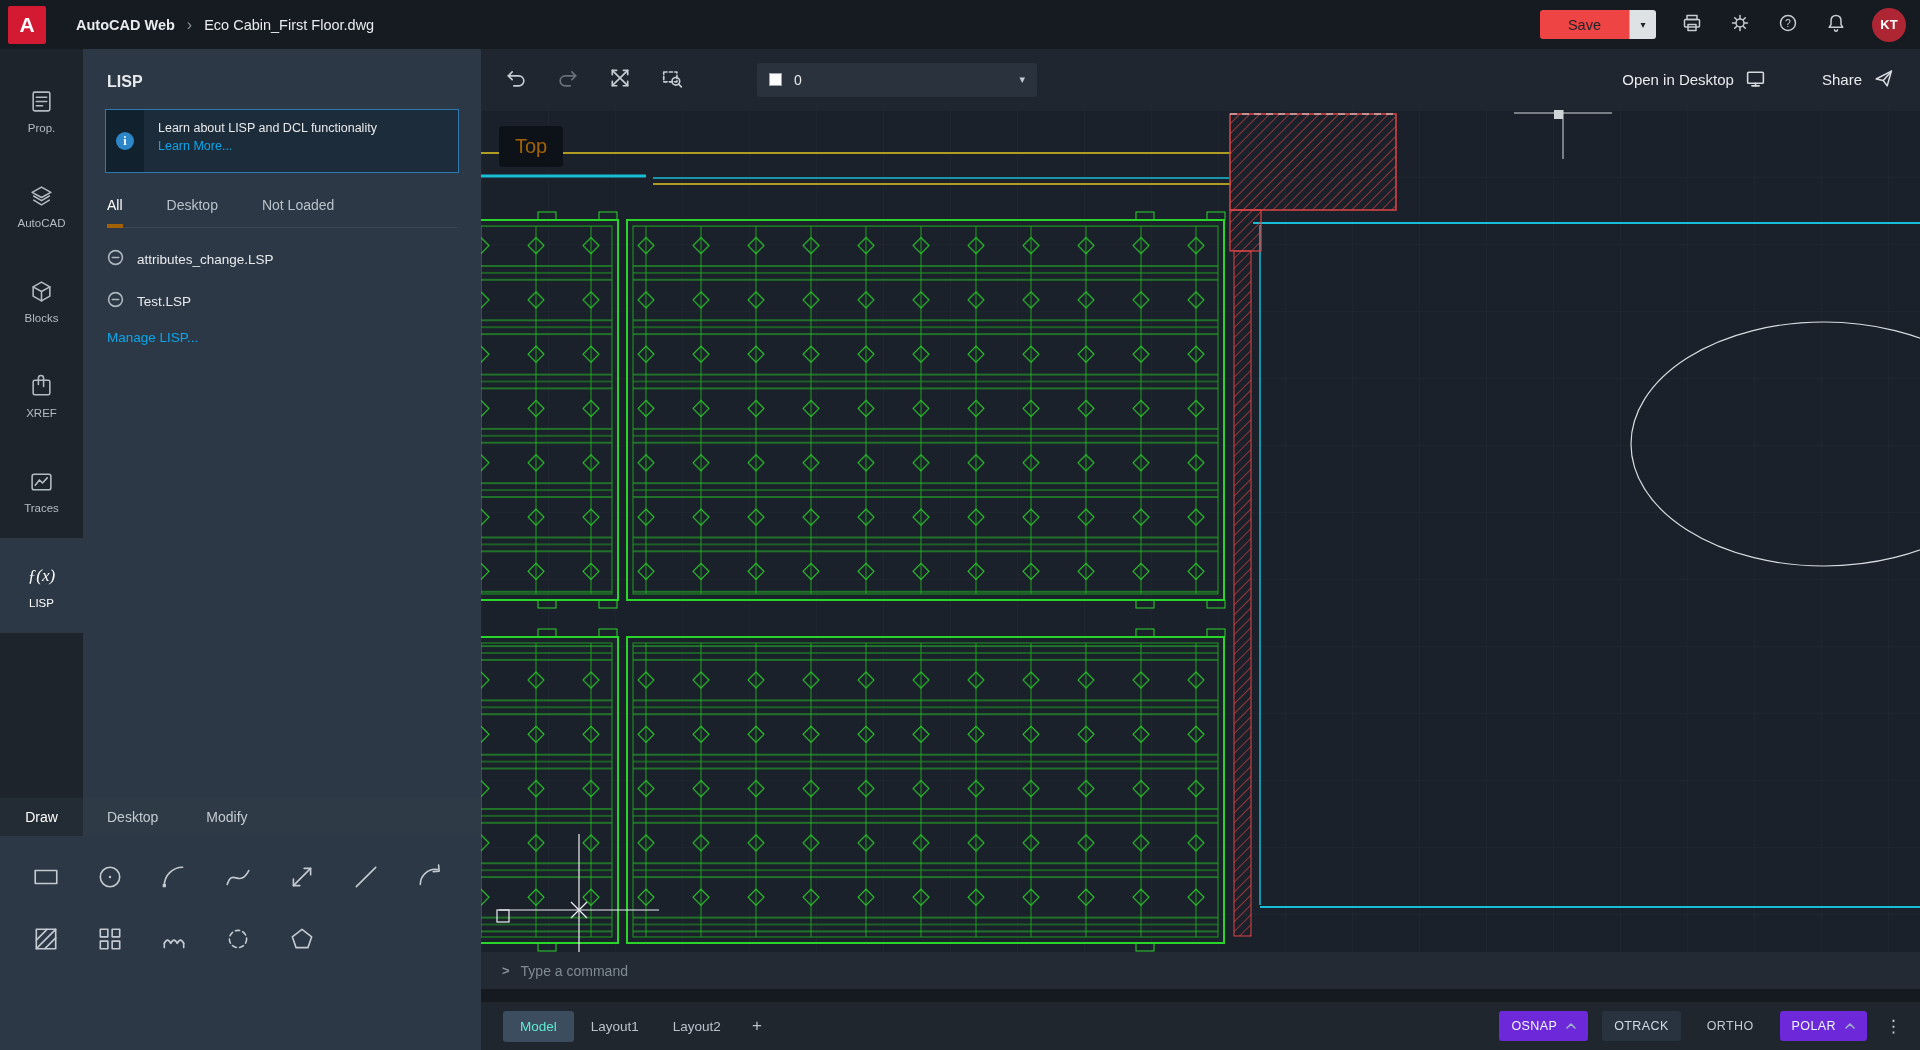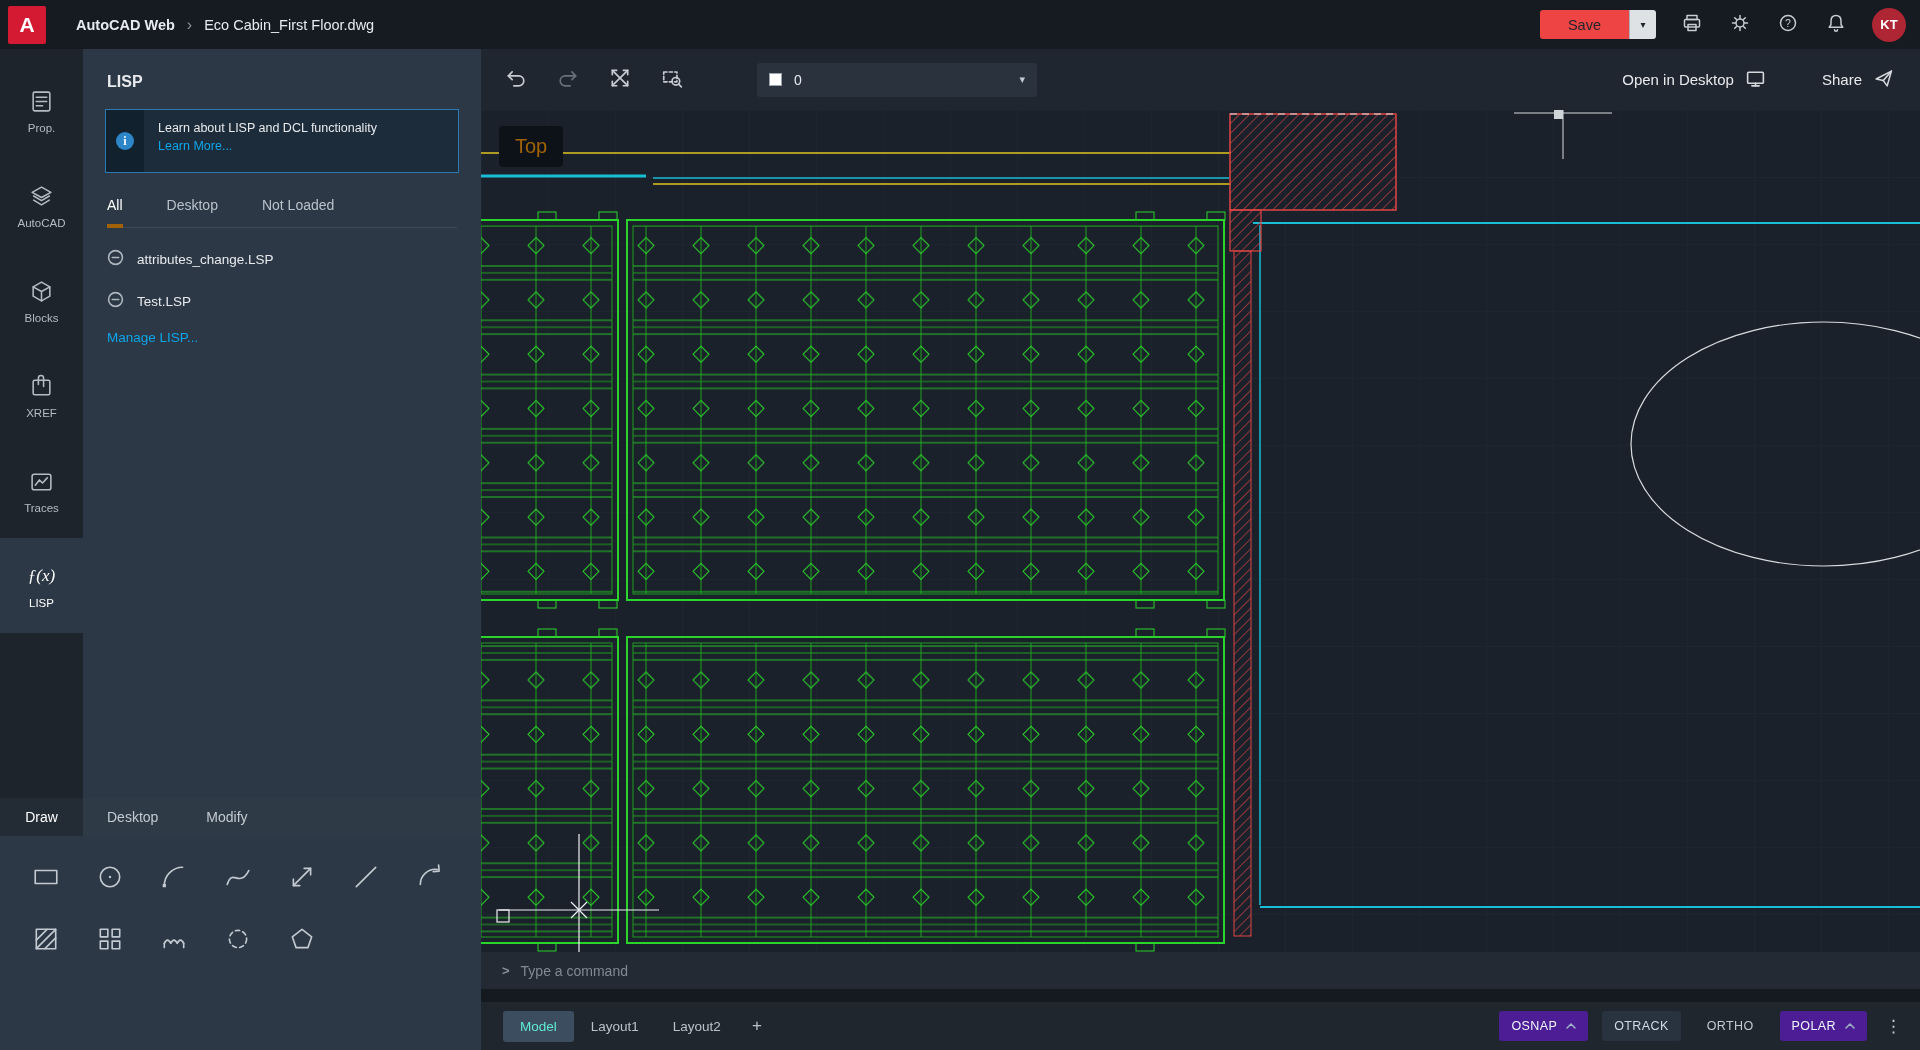--- a/index.html
+++ b/index.html
@@ -88,21 +88,21 @@
   .cmd-text{color:#808a94;font-size:14px}
   .gap-strip{flex:0 0 13px;background:#151a20}
 
   .statusbar{flex:0 0 48px;background:#1f262e;display:flex;align-items:center;padding:0 18px 0 22px}
   .model-tab{padding:8px 17px;border-radius:3px;font-size:13.5px;color:#b9c2cb;cursor:pointer}
   .model-tab.active{background:#3d4d60;color:#5eead4}
   .add-layout{color:#b9c2cb;font-size:17px;margin-left:14px;background:none;border:none;cursor:pointer}
   .status-right{margin-left:auto;display:flex;align-items:center;gap:14px}
   .chip{padding:8px 12px;border-radius:3px;font-size:12.5px;letter-spacing:.4px;display:flex;align-items:center;
     gap:9px;cursor:pointer}
-  .chip.on{background:#4c1d95;color:#eef5fb}
+  .chip.on{background:#6d28d9;color:#eef5fb}
   .chip.dim{background:#28333f;color:#cfdce8}
   .chip.off{color:#c3cad1}
   .chev-up{display:flex;color:#9fb4c6}
   .kebab{color:#c3cad1;font-size:17px;margin-left:4px;background:none;border:none;cursor:pointer}
 
   .icon svg,.ric svg,.tb-icon svg,.ct-btn svg,.ct-link svg,.tool-btn svg,.file-ic svg,.chev-up svg{
     stroke:currentColor;fill:none;stroke-width:1.5;stroke-linecap:round;stroke-linejoin:round}
 </style>
 </head>
 <body>

